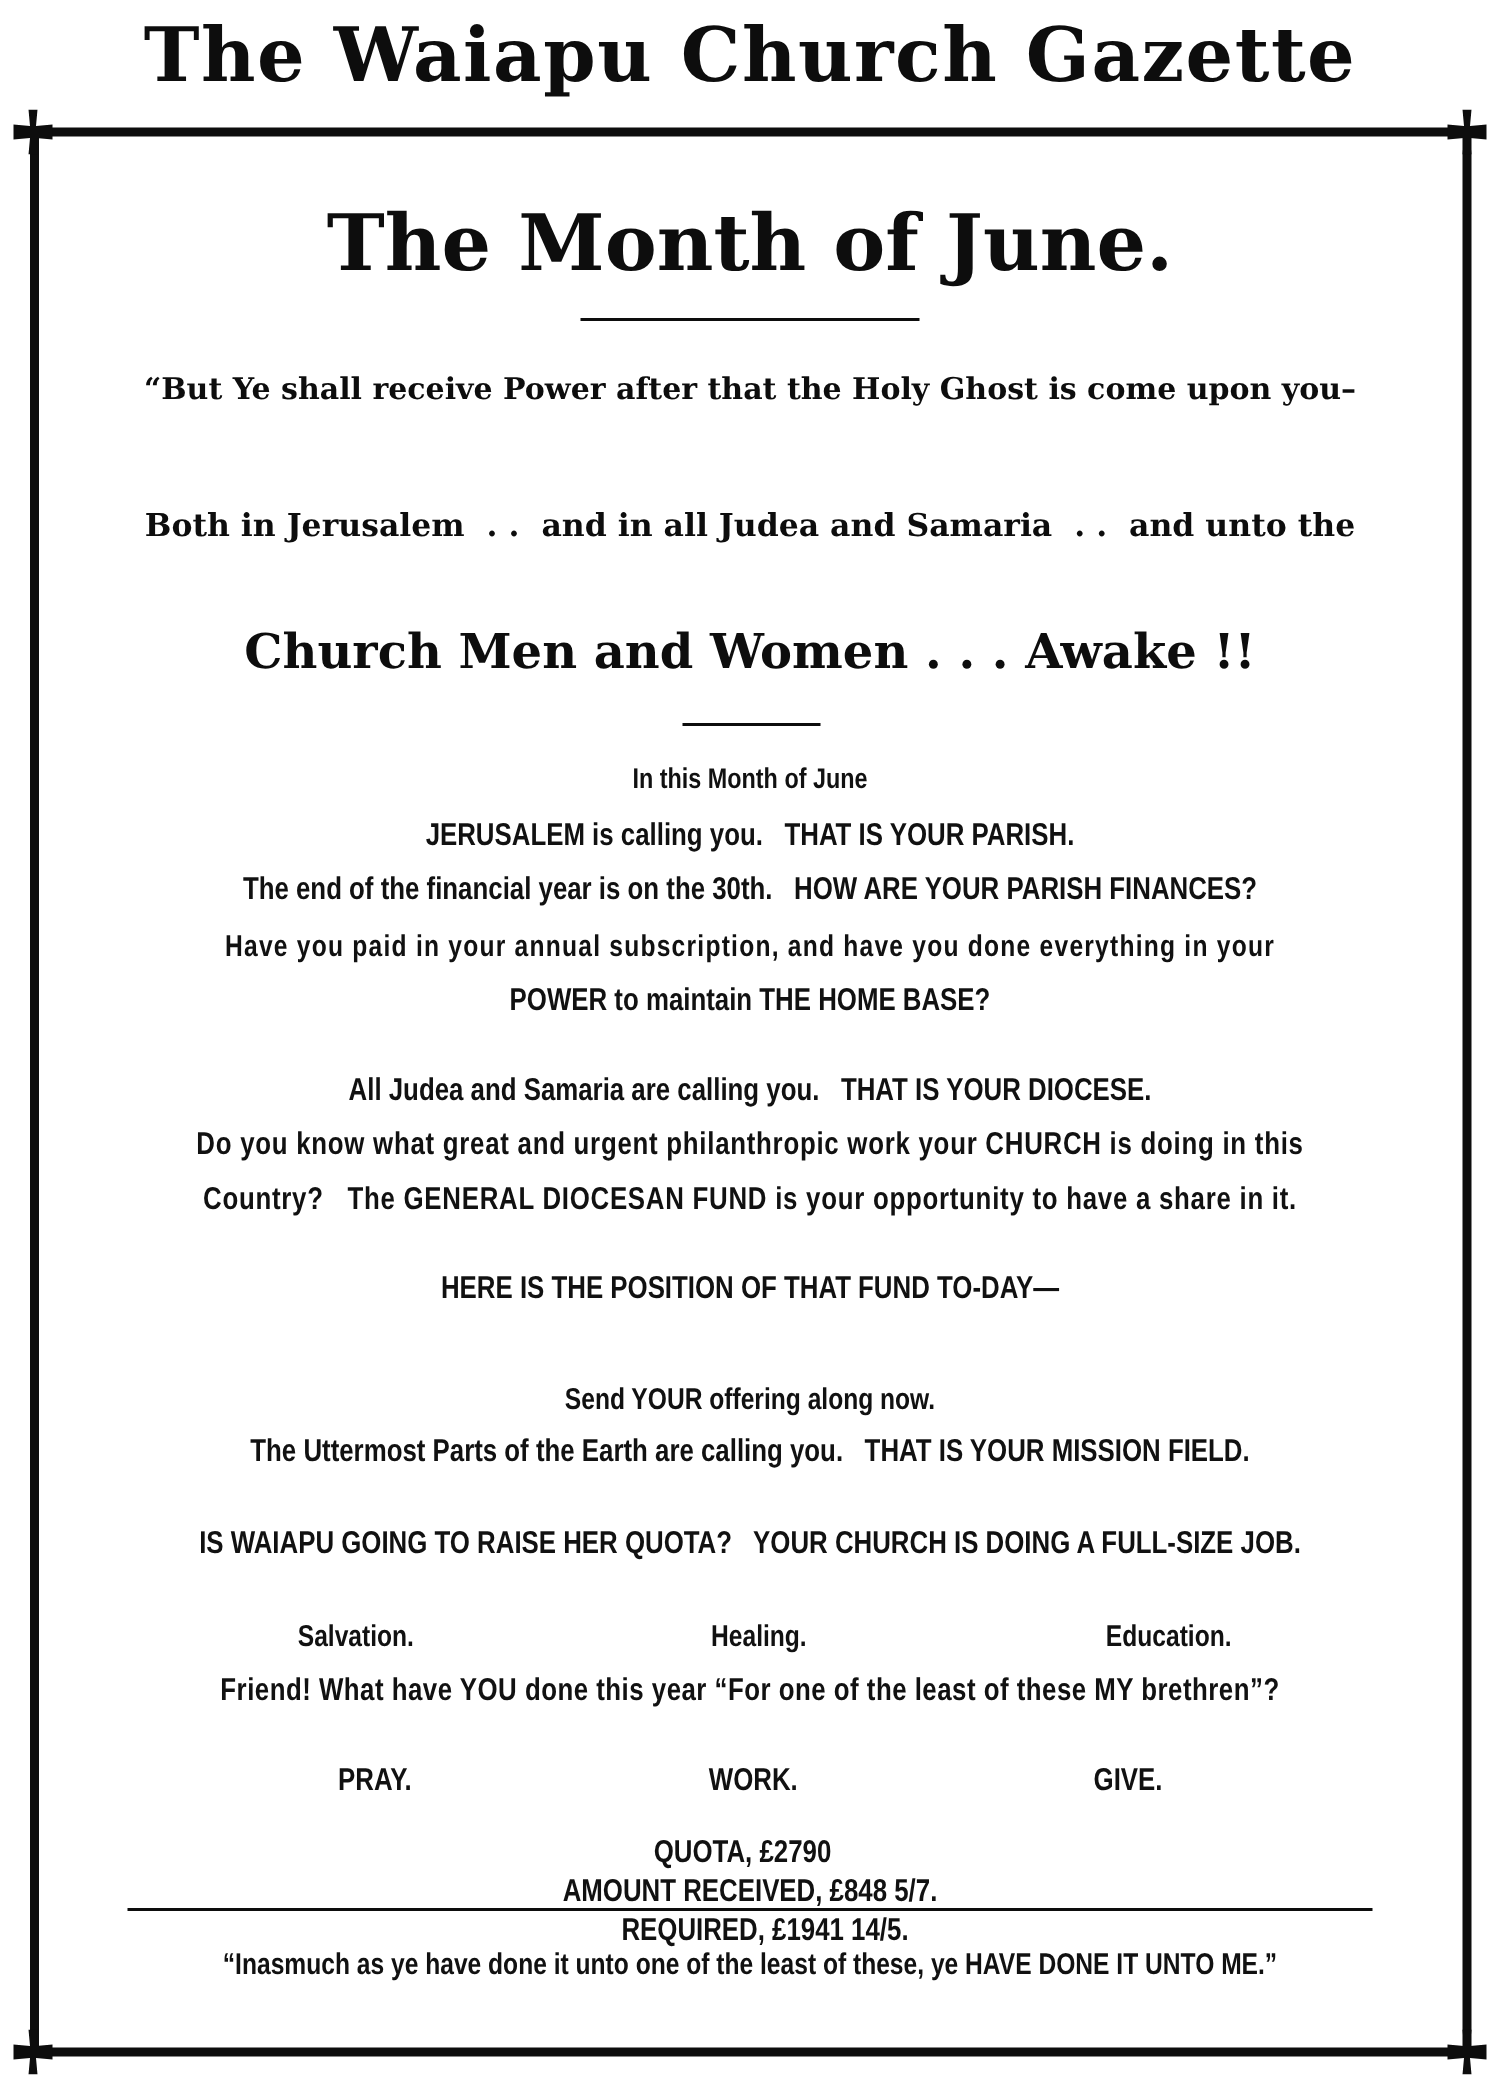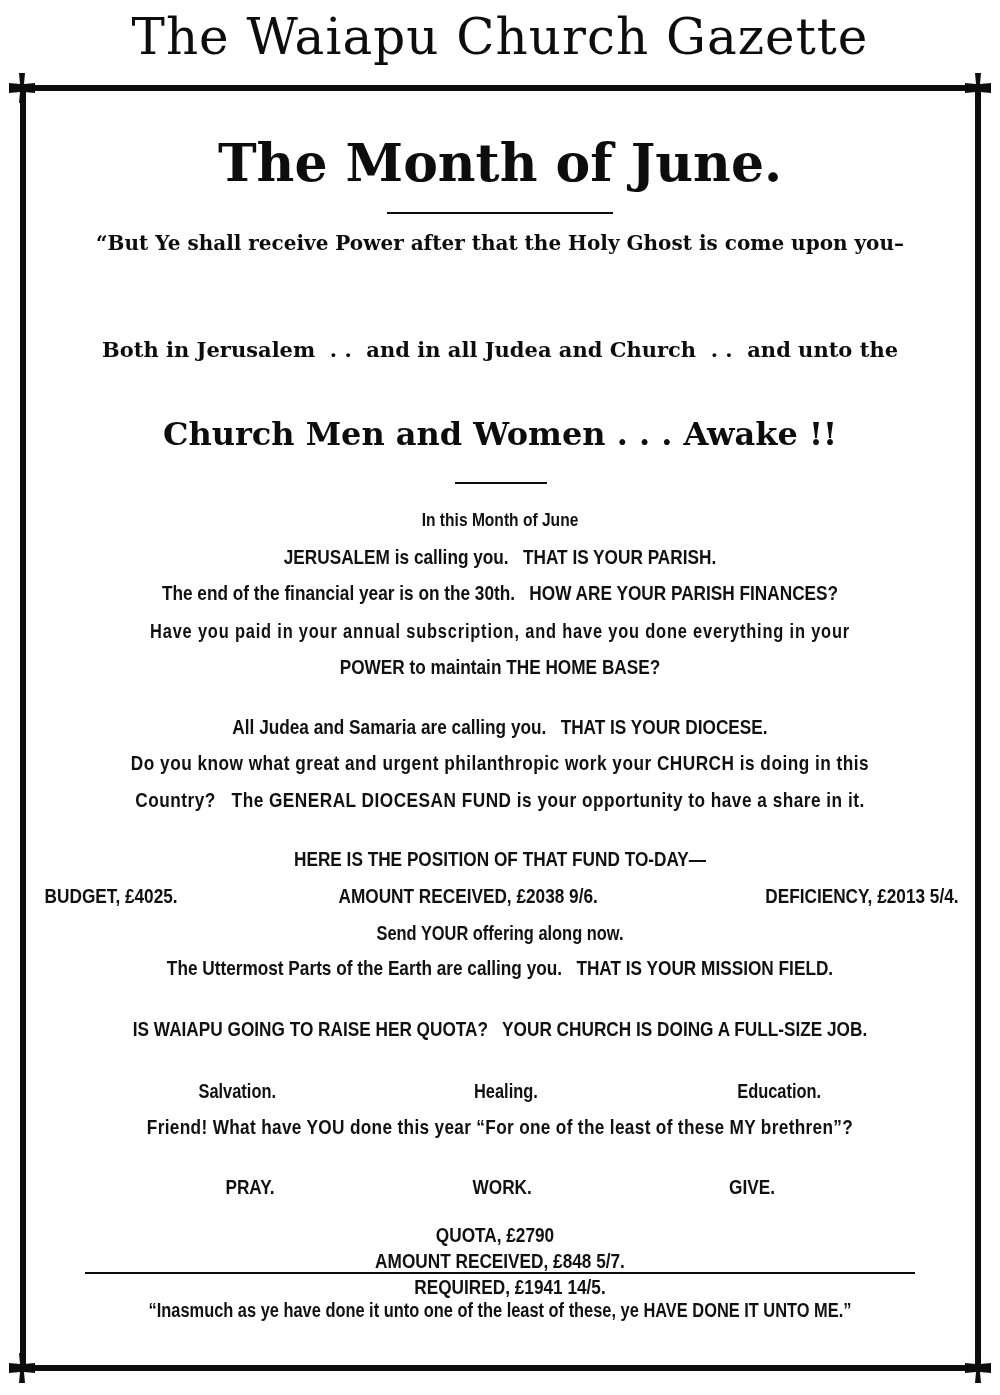--- a/index.html
+++ b/index.html
@@ -1,19 +1,19 @@
 <!DOCTYPE html>
 <html><head>
 <meta charset="utf-8">
 <style>
   html, body { margin:0; padding:0; background:#ffffff; }
   body { width:1000px; height:1395px; position:relative; overflow:hidden; color:#111; }
   .masthead {
     position:absolute; left:0; top:2px; width:1000px; text-align:center;
-    font-family:"DejaVu Serif", serif; font-weight:normal; font-size:50px; letter-spacing:1px;
+    font-family:"DejaVu Serif", serif; font-weight:bold; font-size:50px; letter-spacing:1px;
     line-height:70px; color:#0d0d0d;
   }
   .rule-h { position:absolute; background:#0d0d0d; }
   .rule-v { position:absolute; background:#0d0d0d; }
   .cross { position:absolute; width:30px; height:30px; }
   .content { position:absolute; left:40px; width:920px; text-align:center; }
   .goth { font-family:"DejaVu Serif", serif; font-weight:bold; color:#0d0d0d; }
   .cond {
     font-family:"Liberation Sans", sans-serif; font-weight:bold; color:#111;
     transform:scaleX(0.82); transform-origin:center; white-space:nowrap;
@@ -44,42 +44,37 @@
   </svg>
 <svg class="cross" style="left:963px; top:1353px;" viewBox="0 0 30 30">
     <path d="M12 0h6l-1 11 11-1v10l-11-1 1 11h-6l1-11-11 1V10l11 1z" fill="#0d0d0d"></path>
   </svg>
 
 <div class="content" style="top:0; height:1076px;">
 
   <div class="line goth" style="top:128px; font-size:52px; line-height:70px;">The Month of June.</div>
   <div class="rule-h" style="left:347px; top:212px; width:226px; height:2px;"></div>
 
-  <div class="line goth" style="top:228px; font-size:20px; line-height:30px;text-align:center;">“But Ye shall receive Power after that the Holy Ghost is come upon you–</div>
-  <div class="line goth" style="top:335px; font-size:21px; line-height:30px; white-space:pre;">Both in Jerusalem  . .  and in all Judea and Church  . .  and unto the</div>
+  <div class="line goth" style="top:244px; font-size:20px; line-height:30px;text-align:center;">“But Ye shall receive Power after that the Holy Ghost is come upon you–</div>
+  <div class="line goth" style="top:335px; font-size:21px; line-height:30px; white-space:pre;">Both in Jerusalem  . .  and in all Judea and Samaria  . .  and unto the</div>
 
   <div class="line goth" style="top:412px; font-size:32px; line-height:44px;">Church Men and Women . . . Awake !!</div>
   <div class="rule-h" style="left:415px; top:482px; width:92px; height:2px;"></div>
 
   <div class="line cond" style="top:508px; font-size:19px; line-height:24px;">In this Month of June</div>
   <div class="line cond" style="top:544px; font-size:21px; line-height:26px; white-space:pre;">JERUSALEM is calling you.   THAT IS YOUR PARISH.</div>
   <div class="line cond" style="top:580px; font-size:21px; line-height:26px; white-space:pre;">The end of the financial year is on the 30th.   HOW ARE YOUR PARISH FINANCES?</div>
   <div class="line cond" style="top:618px; font-size:20px; line-height:26px; letter-spacing:1px;">Have you paid in your annual subscription, and have you done everything in your</div>
   <div class="line cond" style="top:654px; font-size:21px; line-height:26px;">POWER to maintain THE HOME BASE?</div>
 
   <div class="line cond" style="top:714px; font-size:21px; line-height:26px; white-space:pre;">All Judea and Samaria are calling you.   THAT IS YOUR DIOCESE.</div>
   <div class="line cond" style="top:750px; font-size:21px; line-height:26px; letter-spacing:0.6px;">Do you know what great and urgent philanthropic work your CHURCH is doing in this</div>
   <div class="line cond" style="top:787px; font-size:21px; line-height:26px; letter-spacing:0.6px; white-space:pre;">Country?   The GENERAL DIOCESAN FUND is your opportunity to have a share in it.</div>
 
   <div class="line cond" style="top:846px; font-size:21px; line-height:26px;">HERE IS THE POSITION OF THAT FUND TO-DAY—</div>
-  <div class="row3 cond" style="top:883px; font-size:21px; line-height:26px; transform:none;">
-    <span class="cond" style="margin-left:-10px;">BUDGET, £4025.</span>
-    <span class="cond">AMOUNT RECEIVED, £2038 9/6.</span>
-    <span class="cond" style="margin-right:-20px;">DEFICIENCY, £2013 5/4.</span>
-  </div>
   <div class="line cond" style="top:920px; font-size:20px; line-height:26px;">Send YOUR offering along now.</div>
 
   <div class="line cond" style="top:955px; font-size:21px; line-height:26px; white-space:pre;">The Uttermost Parts of the Earth are calling you.   THAT IS YOUR MISSION FIELD.</div>
   <div class="line cond" style="top:1016px; font-size:21px; line-height:26px; white-space:pre;">IS WAIAPU GOING TO RAISE HER QUOTA?   YOUR CHURCH IS DOING A FULL-SIZE JOB.</div>
 
   <div class="row3" style="top:1078px; font-size:20px; line-height:26px; padding:0 130px 0 150px; box-sizing:border-box;">
     <span class="cond">Salvation.</span>
     <span class="cond">Healing.</span>
     <span class="cond">Education.</span>
   </div>

